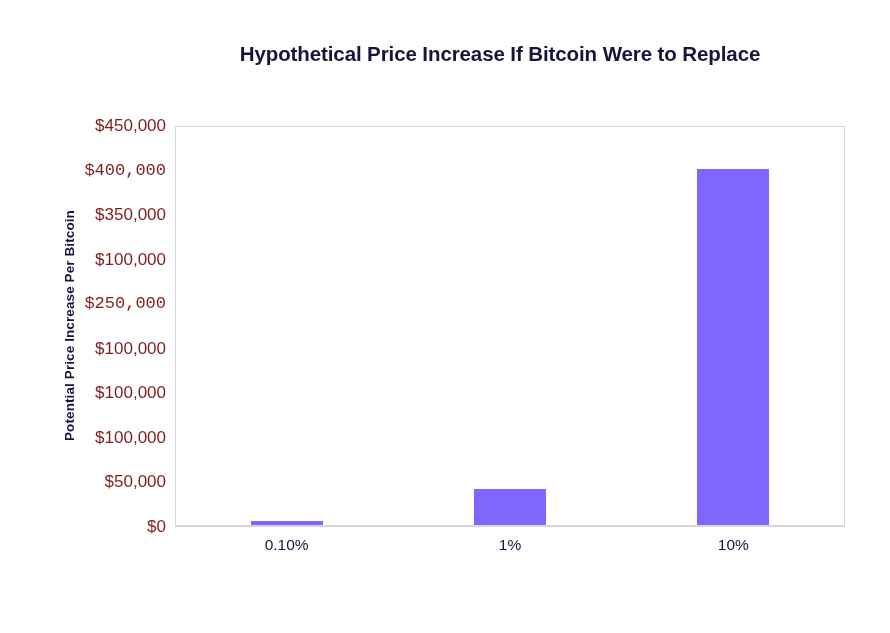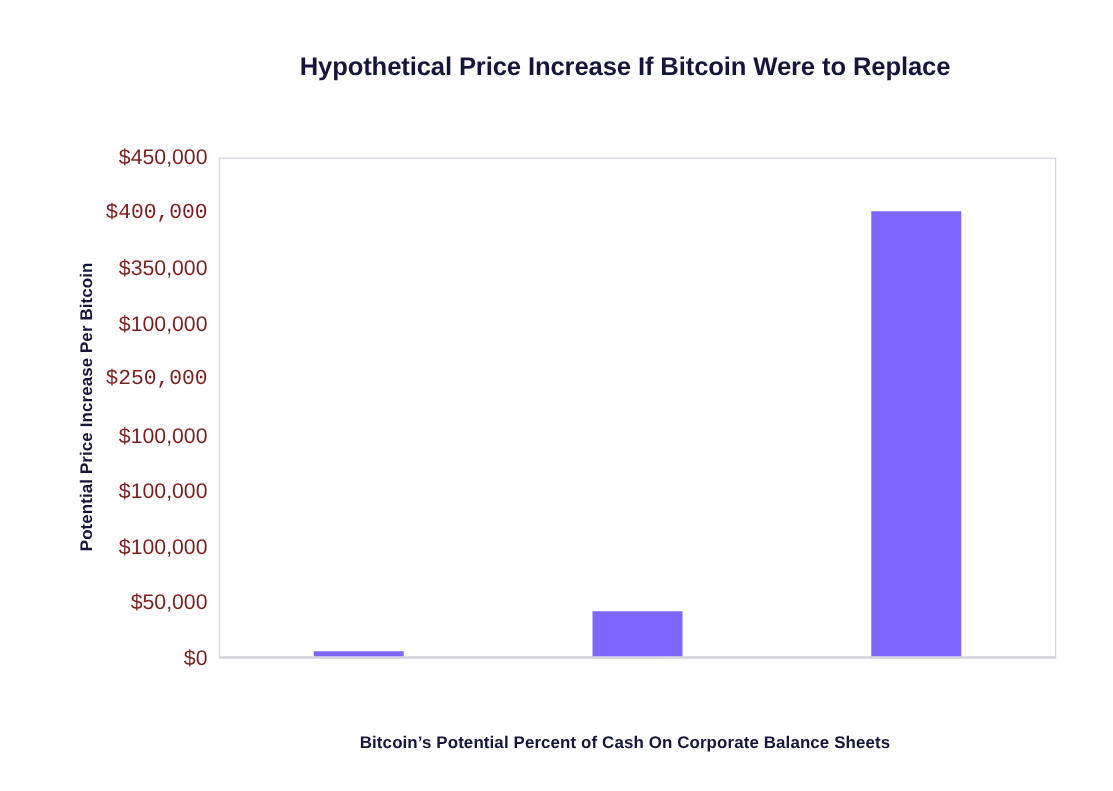--- a/index.html
+++ b/index.html
@@ -168,16 +168,20 @@
         </div>
         <div class="bar-slot">
           <div class="bar" style="background: rgb(127, 102, 255); height: 9.11111%;"></div>
         </div>
         <div class="bar-slot">
           <div class="bar" style="background: rgb(127, 102, 255); height: 89.3333%;"></div>
         </div>
       </div>
   </div>
 
+  <div id="x-tick-labels">
+      <div class="xtick">0.10%</div>
+      <div class="xtick">1%</div>
+      <div class="xtick">10%</div>
+    </div>
 
-  <div id="x-axis-title">Bitcoin’s Potential Percent of Cash On Corporate Balance Sheets</div>
 
 </div>
 
 </body></html>

